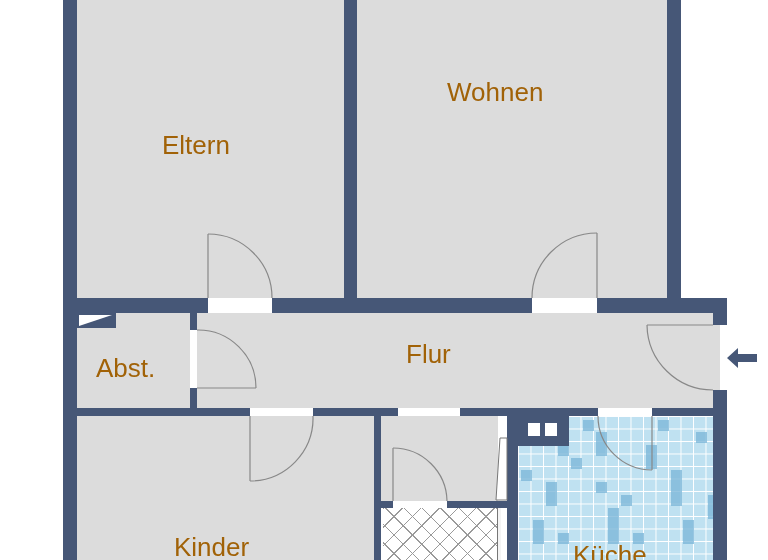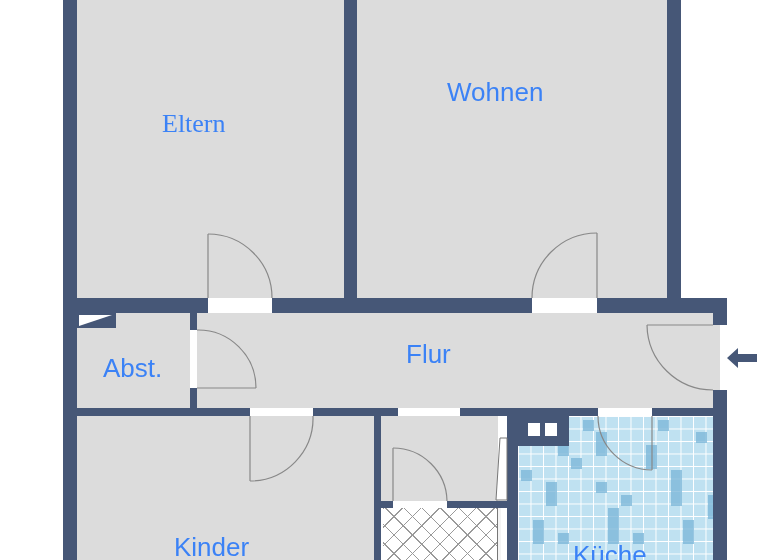--- a/index.html
+++ b/index.html
@@ -1,20 +1,20 @@
 <!DOCTYPE html>
 <html><head>
 <meta charset="utf-8">
 <style>
   html, body { margin:0; padding:0; }
   body { width:768px; height:560px; overflow:hidden; background:#ffffff; position:relative; font-family:"Liberation Sans", sans-serif; }
   .abs { position:absolute; }
   .floor { background:#dcdcdc; }
   .wall { background:#465777; }
-  .label { position:absolute; font-size:26px; color:#3b82f6; white-space:nowrap; line-height:1; }
+  .label { position:absolute; font-size:26px; color:#a16207; white-space:nowrap; line-height:1; }
   .tiles-diamond {
     background-color:#ffffff;
     background-image:
       repeating-linear-gradient(45deg, transparent 0 12px, #9a9a9a 12px 13px),
       repeating-linear-gradient(-45deg, transparent 0 12px, #9a9a9a 12px 13px);
   }
   .tiles-blue {
     background-color:#bfe1f1;
     background-image:
       linear-gradient(#ffffff 1px, transparent 1px),
@@ -125,18 +125,18 @@
   <g>
       <line x1="647" y1="325" x2="713" y2="325"></line>
       <path d="M647 325 A66 66 0 0 0 713 390"></path>
     </g>
 </svg>
 
 <svg width="768" height="560">
   <polygon points="727,358 738,348 738,354 757,354 757,362 738,362 738,368" fill="#465777"></polygon>
 </svg>
 
-<div class="label" style="left:162px;top:111px;font-family:Liberation Serif, serif;">Eltern</div>
+<div class="label" style="left:162px;top:132px;">Eltern</div>
 <div class="label" style="left:447px;top:79px;">Wohnen</div>
-<div class="label" style="left:103px;top:355px;">Abst.</div>
+<div class="label" style="left:96px;top:355px;">Abst.</div>
 <div class="label" style="left:406px;top:341px;text-align:right;">Flur</div>
 <div class="label" style="left:174px;top:534px;">Kinder</div>
 <div class="label" style="left:573px;top:542px;">Küche</div>
 
 </body></html>

